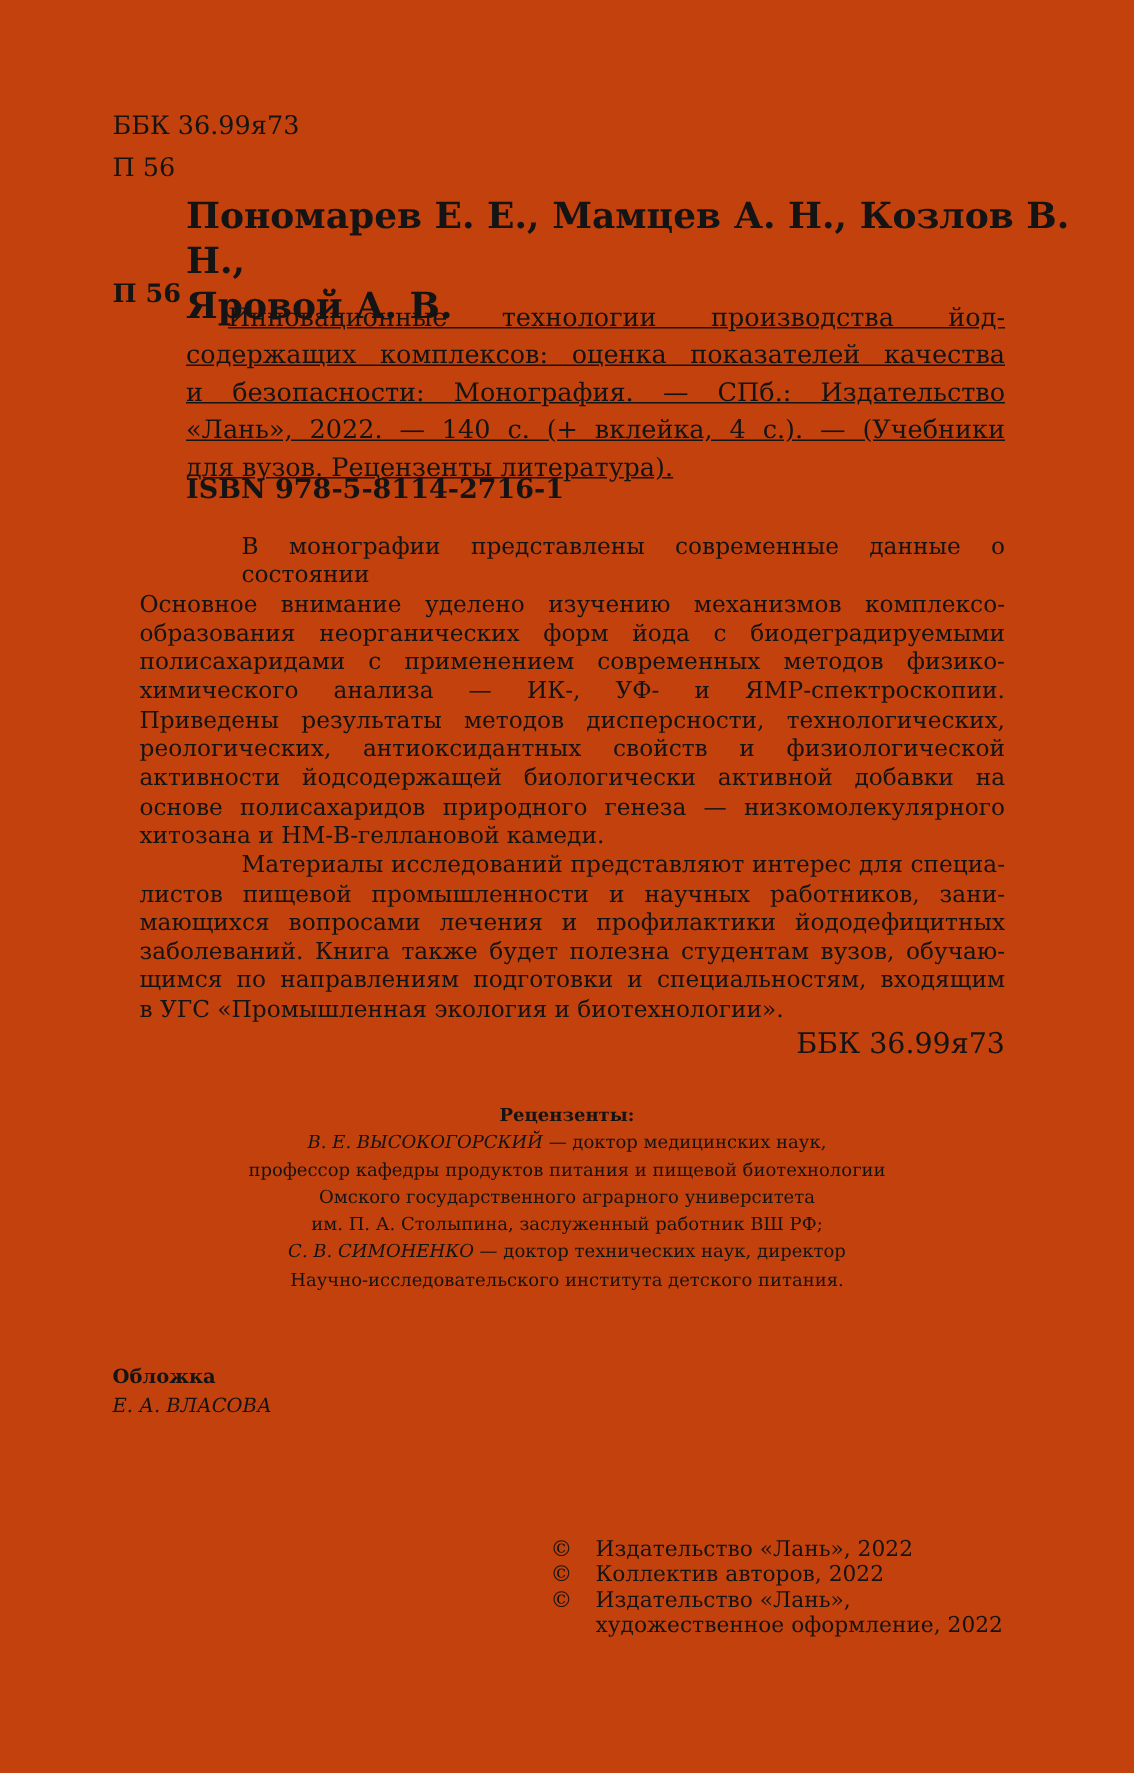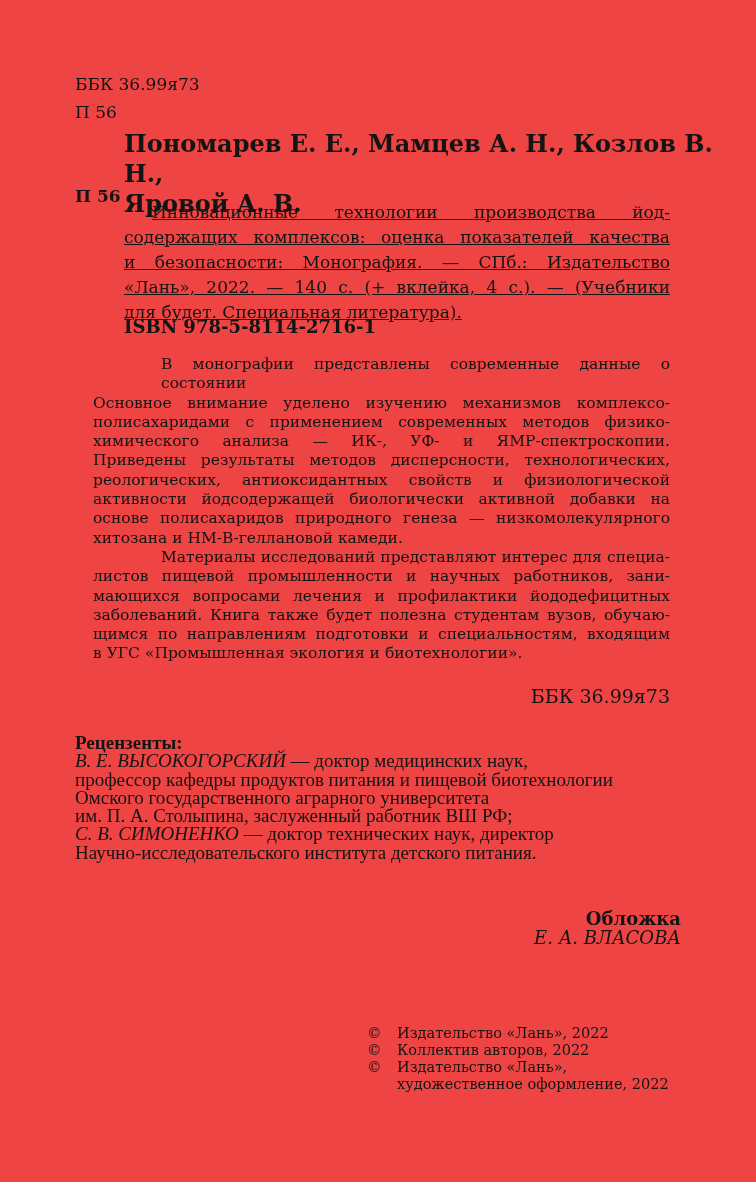--- a/index.html
+++ b/index.html
@@ -3,21 +3,21 @@
 <meta charset="utf-8">
 <style>
   html, body { margin: 0; padding: 0; }
   body {
     width: 756px; height: 1182px;
     background: #ffffff;
     font-family: "DejaVu Serif", "Liberation Serif", serif;
     color: #141414;
     -webkit-font-smoothing: antialiased;
   }
-  .page { position: relative; width: 756px; height: 1182px; background: #ef4444; overflow: hidden; }
+  .page { position: relative; width: 756px; height: 1182px; background: #c2410c; overflow: hidden; }
 
   .abs { position: absolute; }
 
   
   .top-codes { left: 75px; top: 70px; font-size: 17px; line-height: 28px; }
 
   
   .authors { left: 124px; top: 129px; font-size: 24px; font-weight: bold; line-height: 30px; }
 
   
@@ -27,25 +27,25 @@
   
   .jl { text-align: justify; text-align-last: justify; white-space: normal; }
   .jl.last { text-align-last: left; }
 
   .isbn { left: 124px; top: 316px; font-size: 18px; font-weight: bold; }
 
   .annotation { left: 93px; top: 355px; width: 577px; font-size: 15.5px; line-height: 19.3px; }
 
   .bbk-bottom { left: 93px; top: 685px; width: 577px; text-align: right; font-size: 19px; }
 
-  .reviewers { left: 75px; top: 734px; width: 606px; font-size: 19px; line-height: 18.3px; text-align: left; font-family: Liberation Serif, serif; }
+  .reviewers { left: 75px; top: 734px; width: 606px; font-size: 12px; line-height: 18.3px; text-align: center; }
   .reviewers .head { font-weight: bold; }
   .reviewers i { font-style: italic; }
 
-  .cover-credit { left: 75px; top: 910px; width: 606px; font-size: 18px; line-height: 18.5px; text-align: right; }
+  .cover-credit { left: 75px; top: 910px; width: 606px; font-size: 13px; line-height: 18.5px; text-align: left; }
   .cover-credit .head { font-weight: bold; }
   .cover-credit .name { font-style: italic; }
 
   .copyright { left: 367px; top: 1025px; font-size: 14.5px; line-height: 16.9px; }
   .copyright .row { display: flex; align-items: flex-start; }
   .copyright .sym { width: 30px; flex: 0 0 30px; }
   .copyright .txt { white-space: pre-line; }
 </style>
 </head>
 <body>
@@ -62,29 +62,30 @@
     <div>Яровой А. В.</div>
   </div>
 
   <div class="abs cat-code">П 56</div>
 
   <div class="abs cataloging">
       <div class="jl" style="padding-left: 28px;">Инновационные технологии производства йод-</div>
       <div class="jl">содержащих комплексов: оценка показателей качества</div>
       <div class="jl">и безопасности: Монография. — СПб.: Издательство</div>
       <div class="jl">«Лань», 2022. — 140 с. (+ вклейка, 4 с.). — (Учебники</div>
-      <div class="jl last">для будет. Специальная литература).</div>
+      <div class="jl last">для вузов. Рецензенты литература).</div>
     </div>
 
   <div class="abs isbn">ISBN 978-5-8114-2716-1</div>
 
   <div class="abs annotation">
     <div>
         <div class="jl" style="padding-left: 68px;">В монографии представлены современные данные о состоянии</div>
         <div class="jl">Основное внимание уделено изучению механизмов комплексо-</div>
+        <div class="jl">образования неорганических форм йода с биодеградируемыми</div>
         <div class="jl">полисахаридами с применением современных методов физико-</div>
         <div class="jl">химического анализа — ИК-, УФ- и ЯМР-спектроскопии.</div>
         <div class="jl">Приведены результаты методов дисперсности, технологических,</div>
         <div class="jl">реологических, антиоксидантных свойств и физиологической</div>
         <div class="jl">активности йодсодержащей биологически активной добавки на</div>
         <div class="jl">основе полисахаридов природного генеза — низкомолекулярного</div>
         <div class="jl last">хитозана и НМ-В-геллановой камеди.</div>
       </div>
     <div>
         <div class="jl" style="padding-left: 68px;">Материалы исследований представляют интерес для специа-</div>

